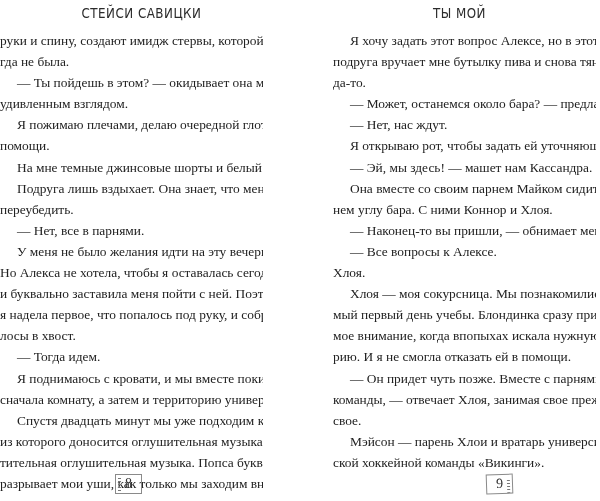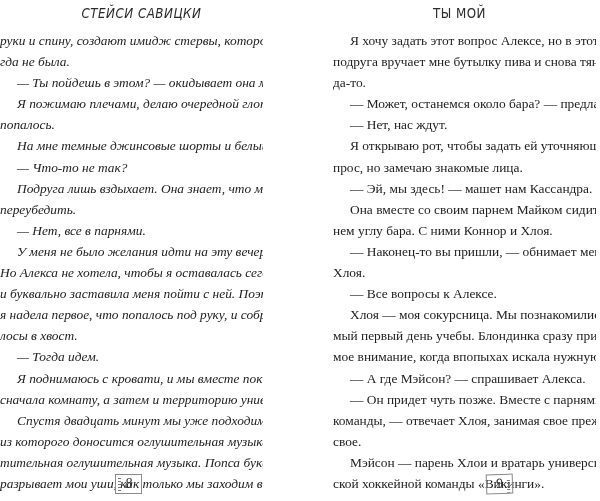--- a/index.html
+++ b/index.html
@@ -1,19 +1,19 @@
 <!DOCTYPE html>
 <html><head>
   <meta charset="utf-8">
   <style>
     html, body { margin: 0; padding: 0; background: #ffffff; }
     body { width: 600px; height: 501px; position: relative; overflow: hidden; }
     .spread { position: absolute; inset: 0; width: 600px; height: 501px; background: #ffffff; }
     .page { position: absolute; top: 0; height: 501px; }
-    .page-left { left: 0; width: 263px; font-style: italic; }
+    .page-left { left: 0; width: 263px; }
     .page-right { left: 333px; width: 263px; }
     .running-head {
       position: absolute; top: 5px; left: 0; right: 0; text-align: center;
       font-family: "DejaVu Sans", sans-serif; font-size: 14.5px; letter-spacing: 0.6px;
       color: #2b2b2b; font-weight: normal; transform: scaleX(0.82); transform-origin: center;
     }
     .page-left .running-head { left: 20px; }
     .page-right .running-head { left: -10px; }
     .body-text { position: absolute; top: 30px; left: 0; right: 0; }
     .line {
@@ -42,24 +42,24 @@
 <body>
 
 <div class="spread">
 
   <div class="page page-left">
     <div class="running-head">СТЕЙСИ САВИЦКИ</div>
     <div class="body-text" id="left-body">
         <div class="line">руки и спину, создают имидж стервы, которой я нико-</div>
         <div class="line last">гда не была.</div>
         <div class="line indent">— Ты пойдешь в этом? — окидывает она меня</div>
+        <div class="line last">удивленным взглядом.</div>
         <div class="line indent">Я пожимаю плечами, делаю очередной глоток из</div>
-        <div class="line last">попалось.</div>
+        <div class="line last">помощи.</div>
         <div class="line indent last">На мне темные джинсовые шорты и белый топ.</div>
-        <div class="line indent last">— Что-то не так?</div>
         <div class="line indent">Подруга лишь вздыхает. Она знает, что меня не</div>
         <div class="line last">переубедить.</div>
         <div class="line indent last">— Нет, все в парнями.</div>
         <div class="line indent">У меня не было желания идти на эту вечеринку.</div>
         <div class="line">Но Алекса не хотела, чтобы я оставалась сегодня одна,</div>
         <div class="line">и буквально заставила меня пойти с ней. Поэтому</div>
         <div class="line">я надела первое, что попалось под руку, и собрала во-</div>
         <div class="line last">лосы в хвост.</div>
         <div class="line indent last">— Тогда идем.</div>
         <div class="line indent">Я поднимаюсь с кровати, и мы вместе покидаем</div>
@@ -77,31 +77,30 @@
 
   <div class="page page-right">
     <div class="running-head">ТЫ МОЙ</div>
     <div class="body-text" id="right-body">
         <div class="line indent">Я хочу задать этот вопрос Алексе, но в этот момент</div>
         <div class="line">подруга вручает мне бутылку пива и снова тянет ку-</div>
         <div class="line last">да-то.</div>
         <div class="line indent last">— Может, останемся около бара? — предлагаю я.</div>
         <div class="line indent last">— Нет, нас ждут.</div>
         <div class="line indent">Я открываю рот, чтобы задать ей уточняющий во-</div>
-        <div class="line last">прос, но замечаю знакомые лица.</div>
         <div class="line indent last">— Эй, мы здесь! — машет нам Кассандра.</div>
         <div class="line indent">Она вместе со своим парнем Майком сидит в даль-</div>
         <div class="line last">нем углу бара. С ними Коннор и Хлоя.</div>
         <div class="line indent">— Наконец-то вы пришли, — обнимает меня</div>
+        <div class="line indent last">— Все вопросы к Алексе.</div>
         <div class="line last">Хлоя.</div>
-        <div class="line indent last">— Все вопросы к Алексе.</div>
         <div class="line indent">Хлоя — моя сокурсница. Мы познакомились в са-</div>
         <div class="line">мый первый день учебы. Блондинка сразу привлекла</div>
         <div class="line">мое внимание, когда впопыхах искала нужную аудито-</div>
-        <div class="line indent last">— А где Мэйсон? — спрашивает Алекса.</div>
+        <div class="line last">рию. И я не смогла отказать ей в помощи.</div>
         <div class="line indent">— Он придет чуть позже. Вместе с парнями из</div>
         <div class="line">команды, — отвечает Хлоя, занимая свое прежнее</div>
         <div class="line last">свое.</div>
         <div class="line indent">Мэйсон — парень Хлои и вратарь университет-</div>
         <div class="line last">ской хоккейной команды «Викинги».</div>
       </div>
     <div class="folio folio-right">
       <span class="ticks"></span>
       <span>9</span>
     </div>

